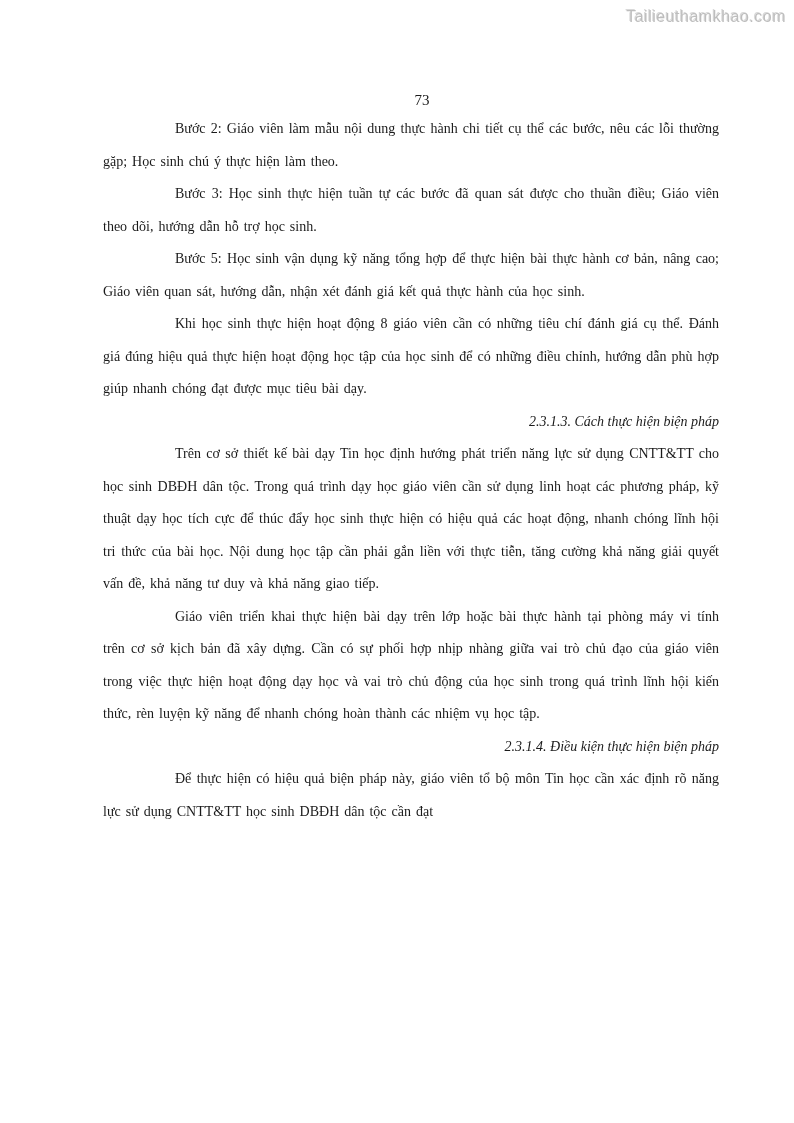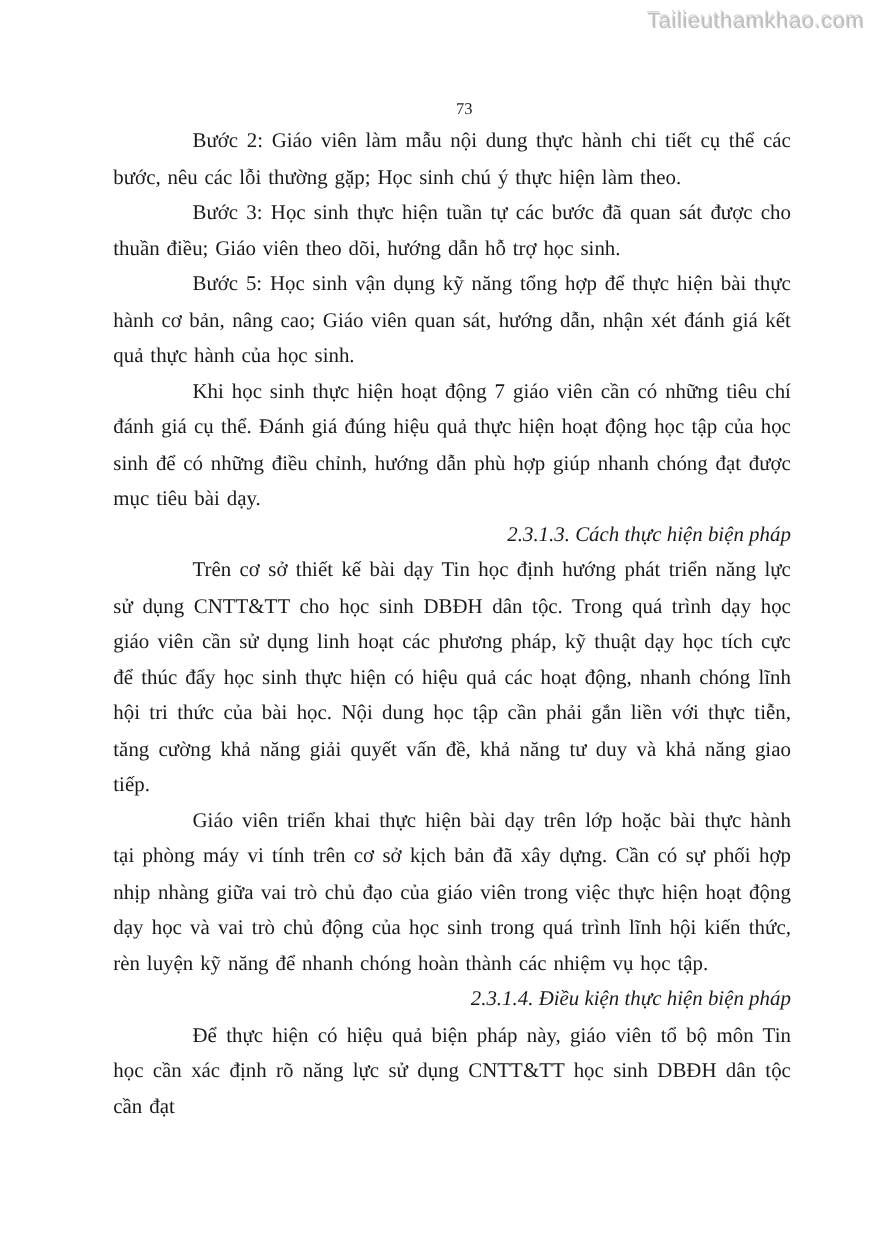--- a/index.html
+++ b/index.html
@@ -15,42 +15,42 @@
     overflow: hidden;
     font-family: "Liberation Serif", "DejaVu Serif", serif;
     color: #1a1a1a;
     box-sizing: border-box;
   }
   .watermark {
     position: absolute;
     top: 8px;
     right: 8px;
     font-family: "Liberation Sans", "DejaVu Sans", sans-serif;
-    font-size: 20px;
+    font-size: 16px;
     color: #bdbdbd;
     text-shadow: 1px 1px 0 #ffffff, -1px -1px 0 #d9d9d9;
     letter-spacing: 0.5px;
     user-select: none;
   }
   .content {
     position: absolute;
     top: 90px;
     left: 103px;
     width: 616px;
   }
   .page-number {
     text-align: center;
     font-size: 15px;
     line-height: 20px;
     margin: 0 0 3px 0;
     padding-left: 22px;
   }
   .body-text p {
     margin: 0;
-    font-size: 19px;
+    font-size: 14px;
     line-height: 32.5px;
     text-align: justify;
     text-indent: 72px;
     word-spacing: 1.5px;
   }
   .body-text p.heading-italic {
     font-style: italic;
     text-align: right;
     word-spacing: normal;
   }
@@ -61,21 +61,21 @@
 <div class="page">
   <div class="watermark">Tailieuthamkhao.com</div>
 
   <div class="content">
     <div class="page-number">73</div>
 
     <div class="body-text">
       <p>Bước 2: Giáo viên làm mẫu nội dung thực hành chi tiết cụ thể các bước, nêu các lỗi thường gặp; Học sinh chú ý thực hiện làm theo.</p>
       <p>Bước 3: Học sinh thực hiện tuần tự các bước đã quan sát được cho thuần điều; Giáo viên theo dõi, hướng dẫn hỗ trợ học sinh.</p>
       <p>Bước 5: Học sinh vận dụng kỹ năng tổng hợp để thực hiện bài thực hành cơ bản, nâng cao; Giáo viên quan sát, hướng dẫn, nhận xét đánh giá kết quả thực hành của học sinh.</p>
-      <p>Khi học sinh thực hiện hoạt động 7 giáo viên cần có những tiêu chí đánh giá cụ thể. Đánh giá đúng hiệu quả thực hiện hoạt động học tập của học sinh để có những điều chỉnh, hướng dẫn phù hợp giúp nhanh chóng đạt được mục tiêu bài dạy.</p>
+      <p>Khi học sinh thực hiện hoạt động 8 giáo viên cần có những tiêu chí đánh giá cụ thể. Đánh giá đúng hiệu quả thực hiện hoạt động học tập của học sinh để có những điều chỉnh, hướng dẫn phù hợp giúp nhanh chóng đạt được mục tiêu bài dạy.</p>
       <p class="heading-italic">2.3.1.3. Cách thực hiện biện pháp</p>
       <p>Trên cơ sở thiết kế bài dạy Tin học định hướng phát triển năng lực sử dụng CNTT&amp;TT cho học sinh DBĐH dân tộc. Trong quá trình dạy học giáo viên cần sử dụng linh hoạt các phương pháp, kỹ thuật dạy học tích cực để thúc đẩy học sinh thực hiện có hiệu quả các hoạt động, nhanh chóng lĩnh hội tri thức của bài học. Nội dung học tập cần phải gắn liền với thực tiễn, tăng cường khả năng giải quyết vấn đề, khả năng tư duy và khả năng giao tiếp.</p>
       <p>Giáo viên triển khai thực hiện bài dạy trên lớp hoặc bài thực hành tại phòng máy vi tính trên cơ sở kịch bản đã xây dựng. Cần có sự phối hợp nhịp nhàng giữa vai trò chủ đạo của giáo viên trong việc thực hiện hoạt động dạy học và vai trò chủ động của học sinh trong quá trình lĩnh hội kiến thức, rèn luyện kỹ năng để nhanh chóng hoàn thành các nhiệm vụ học tập.</p>
       <p class="heading-italic">2.3.1.4. Điều kiện thực hiện biện pháp</p>
       <p>Để thực hiện có hiệu quả biện pháp này, giáo viên tổ bộ môn Tin học cần xác định rõ năng lực sử dụng CNTT&amp;TT học sinh DBĐH dân tộc cần đạt</p>
     </div>
   </div>
 </div>
 
 </body></html>

